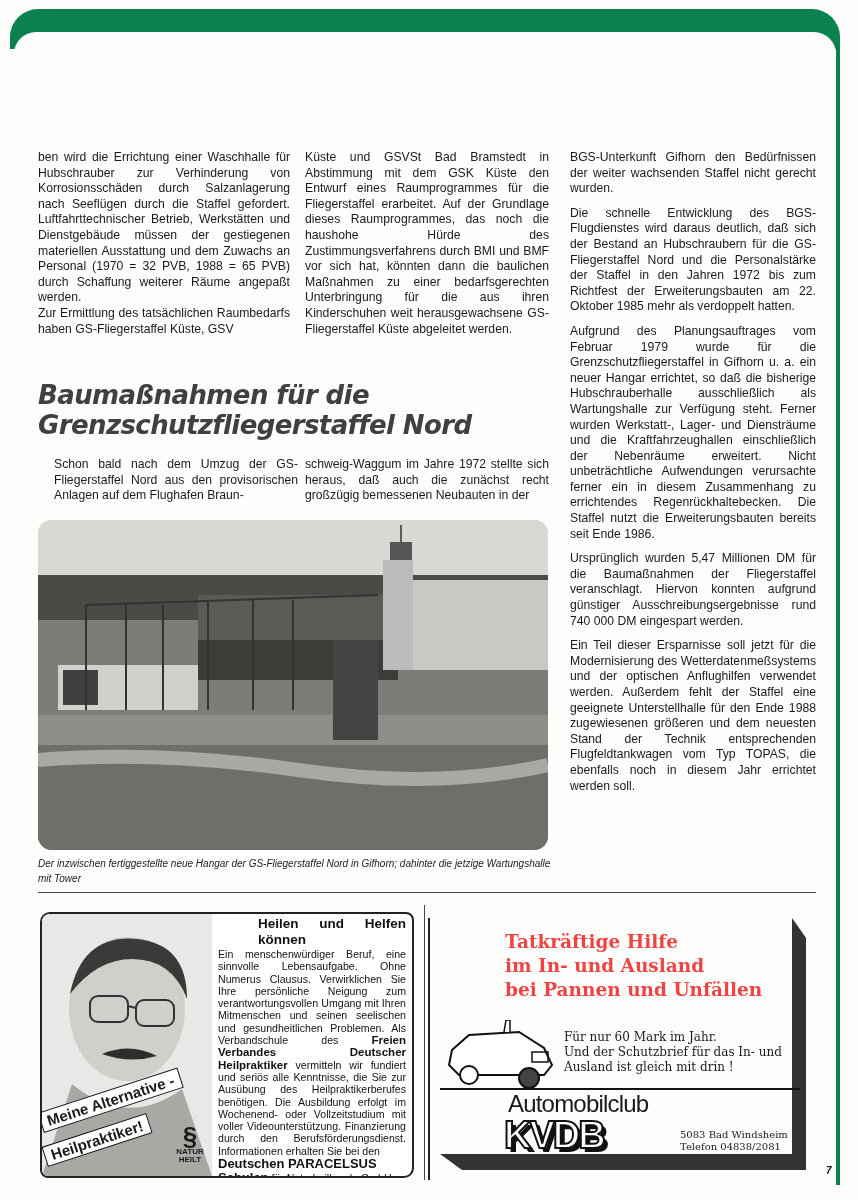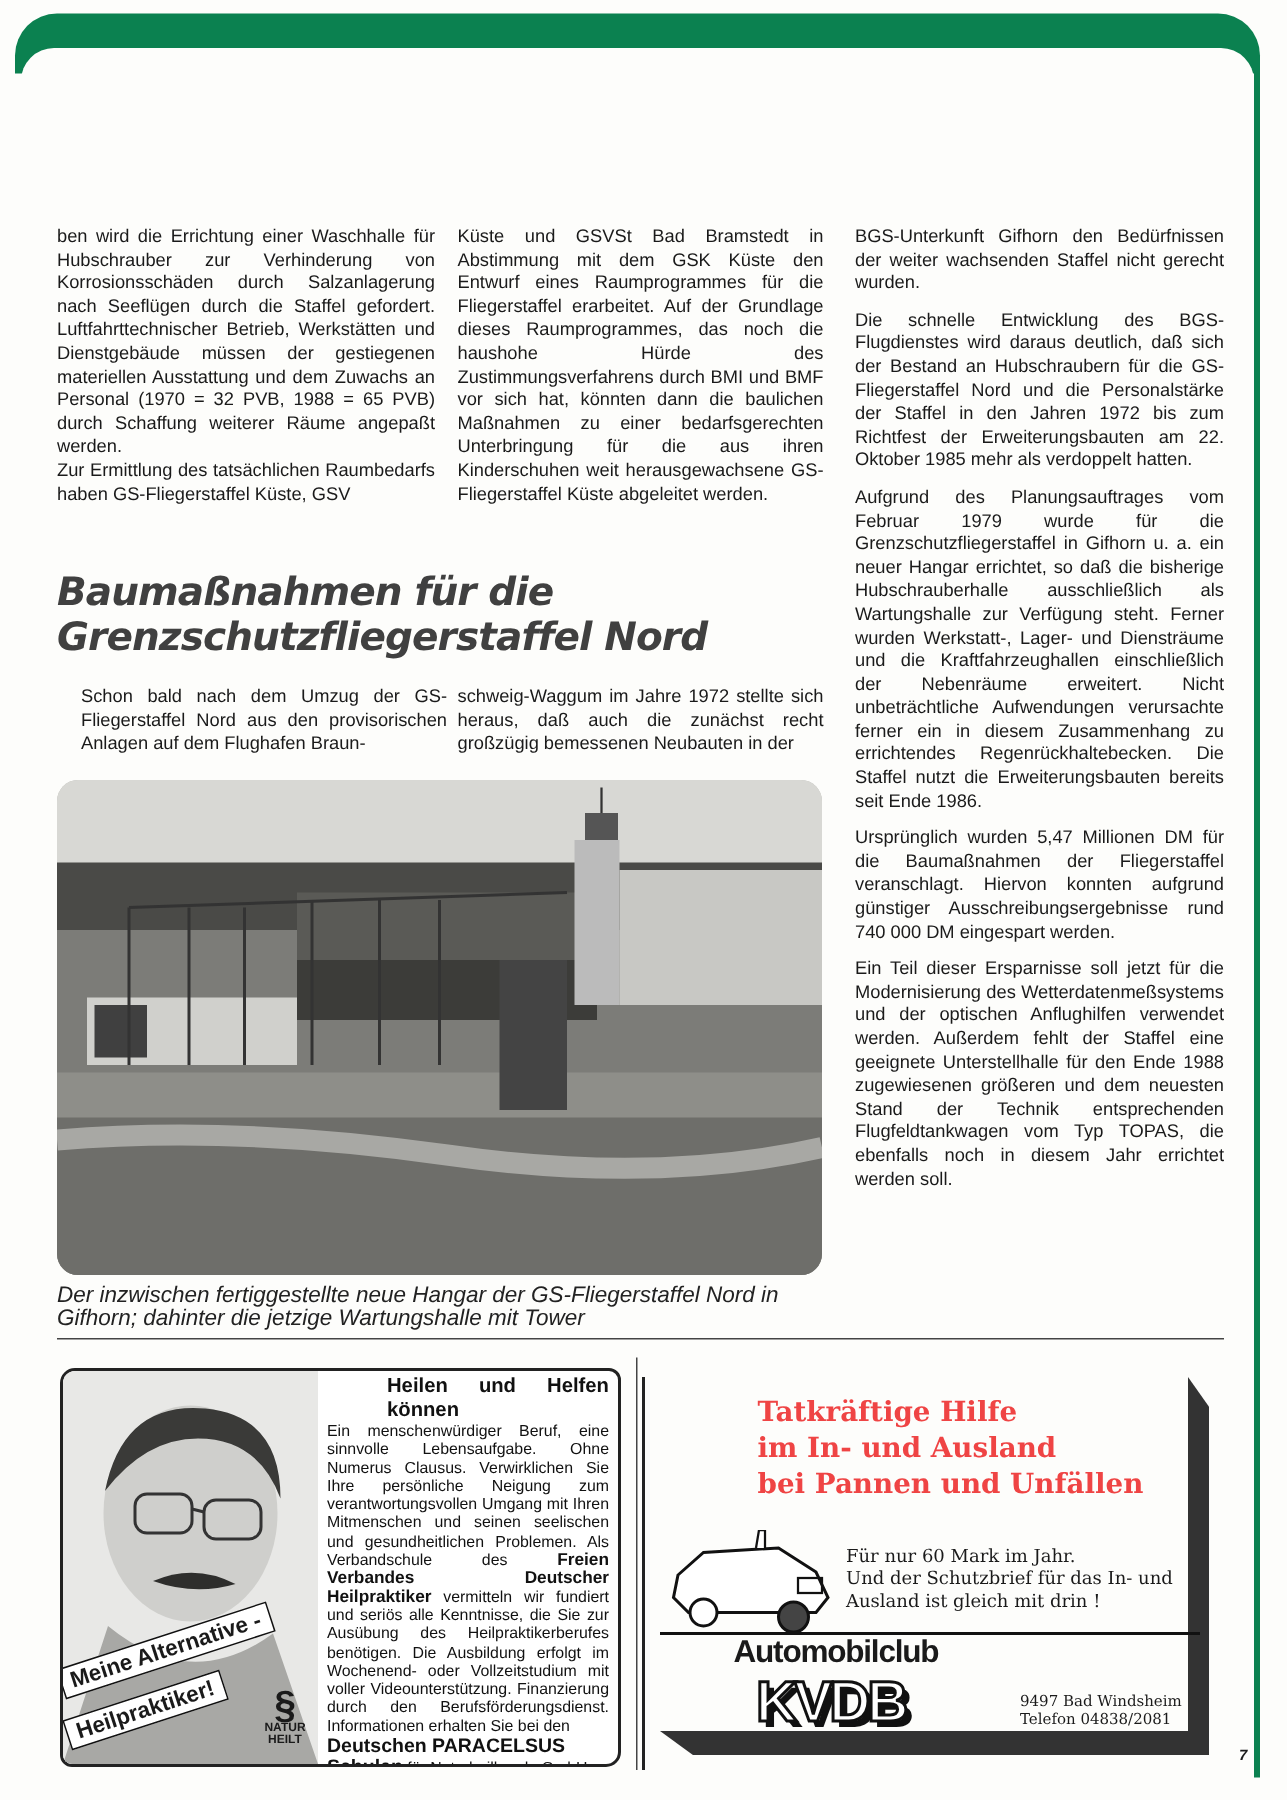--- a/index.html
+++ b/index.html
@@ -29,21 +29,21 @@
     position: absolute; left: 38px; top: 380px; width: 520px;
     font-family: "DejaVu Sans", sans-serif; font-weight: bold; font-style: italic;
     font-size: 26px; line-height: 30px; letter-spacing: -0.6px; color: #404040;
   }
   .photo {
     position: absolute; left: 38px; top: 520px; width: 510px; height: 330px;
     border-radius: 14px; overflow: hidden; background: #bdbdb8;
   }
   .caption {
     position: absolute; left: 38px; top: 856px; width: 520px;
-    font-size: 15px; line-height: 15px; font-style: italic; color: #222;
+    font-size: 10px; line-height: 15px; font-style: italic; color: #222;
   }
   .divider { position: absolute; left: 38px; top: 892px; width: 778px; height: 1px; background: #444; }
   .vdivider { position: absolute; left: 424px; top: 905px; width: 1px; height: 275px; background: #444; }
 
   .ad1 {
     position: absolute; left: 40px; top: 912px; width: 370px; height: 262px;
     border: 2px solid #222; border-radius: 10px 8px 10px 8px; background: #fff; overflow: hidden;
   }
   .ad1-portrait { position: absolute; left: 0; top: 0; width: 170px; height: 262px; background: #e8e8e6; overflow: hidden; }
   .ad1-text { position: absolute; left: 176px; top: 2px; width: 188px; font-size: 10.6px; line-height: 12.3px; text-align: justify; color: #111; }
@@ -60,21 +60,21 @@
   .b2 { left: 6px; top: 232px; transform: rotate(-18deg); }
   .naturheilt { position: absolute; left: 130px; top: 210px; width: 36px; text-align: center; font-size: 8px; line-height: 8px; font-weight: bold; }
 
   .ad2 { position: absolute; left: 440px; top: 918px; width: 376px; height: 262px; }
   .ad2-title {
     position: absolute; left: 65px; top: 12px; width: 300px;
     font-family: "DejaVu Serif", serif; font-weight: bold; font-size: 18.5px; line-height: 24px; color: #ef4444;
   }
   .ad2-sub { position: absolute; left: 124px; top: 112px; width: 245px; font-family: "DejaVu Serif", serif; font-size: 12px; line-height: 15px; }
   .ad2-rule { position: absolute; left: 0; top: 170px; width: 360px; height: 1.5px; background: #111; }
-  .ad2-org { position: absolute; left: 49px; top: 172px; font-weight: bold; font-size: 21px; letter-spacing: -0.8px; }
+  .ad2-org { position: absolute; left: 68px; top: 172px; font-weight: normal; font-size: 24px; letter-spacing: -0.8px; }
   .ad2-logo { position: absolute; left: 64px; top: 198px; font-family: Liberation Sans, sans-serif; font-weight: bold; font-size: 38px; letter-spacing: -2px; line-height: 38px; color: #fff; -webkit-text-stroke: 2px #111; text-shadow: 4px 4px 0 #111; }
   .ad2-addr { position: absolute; left: 240px; top: 211px; font-family: "DejaVu Serif", serif; font-size: 10px; line-height: 12px; }
   .ad2-shadow-right { position: absolute; left: 352px; top: 0; width: 14px; height: 248px; background: #333; clip-path: polygon(0 0, 100% 8%, 100% 100%, 0 100%); }
   .ad2-shadow-bottom { position: absolute; left: 0; top: 236px; width: 366px; height: 16px; background: #333; clip-path: polygon(0 0, 100% 0, 100% 100%, 6% 100%); }
   .ad2-leftbar { position: absolute; left: -12px; top: 0; width: 2px; height: 262px; background: #222; }
 
   .page-num { position: absolute; left: 826px; top: 1165px; font-size: 10px; font-weight: bold; font-style: italic; }
 </style>
 </head>
 <body>
@@ -192,18 +192,18 @@
   </svg>
   <div class="ad2-sub">
     <div>Für nur 60 Mark im Jahr.</div>
     <div>Und der Schutzbrief für das In- und</div>
     <div>Ausland ist gleich mit drin !</div>
   </div>
   <div class="ad2-rule"></div>
   <div class="ad2-org">Automobilclub</div>
   <div class="ad2-logo">KVDB</div>
   <div class="ad2-addr">
-    <div>9497 Bad Windsheim</div>
+    <div>5083 Bad Windsheim</div>
     <div>Telefon 04838/2081</div>
   </div>
 </div>
 
 <div class="page-num">7</div>
 
 </body></html>

